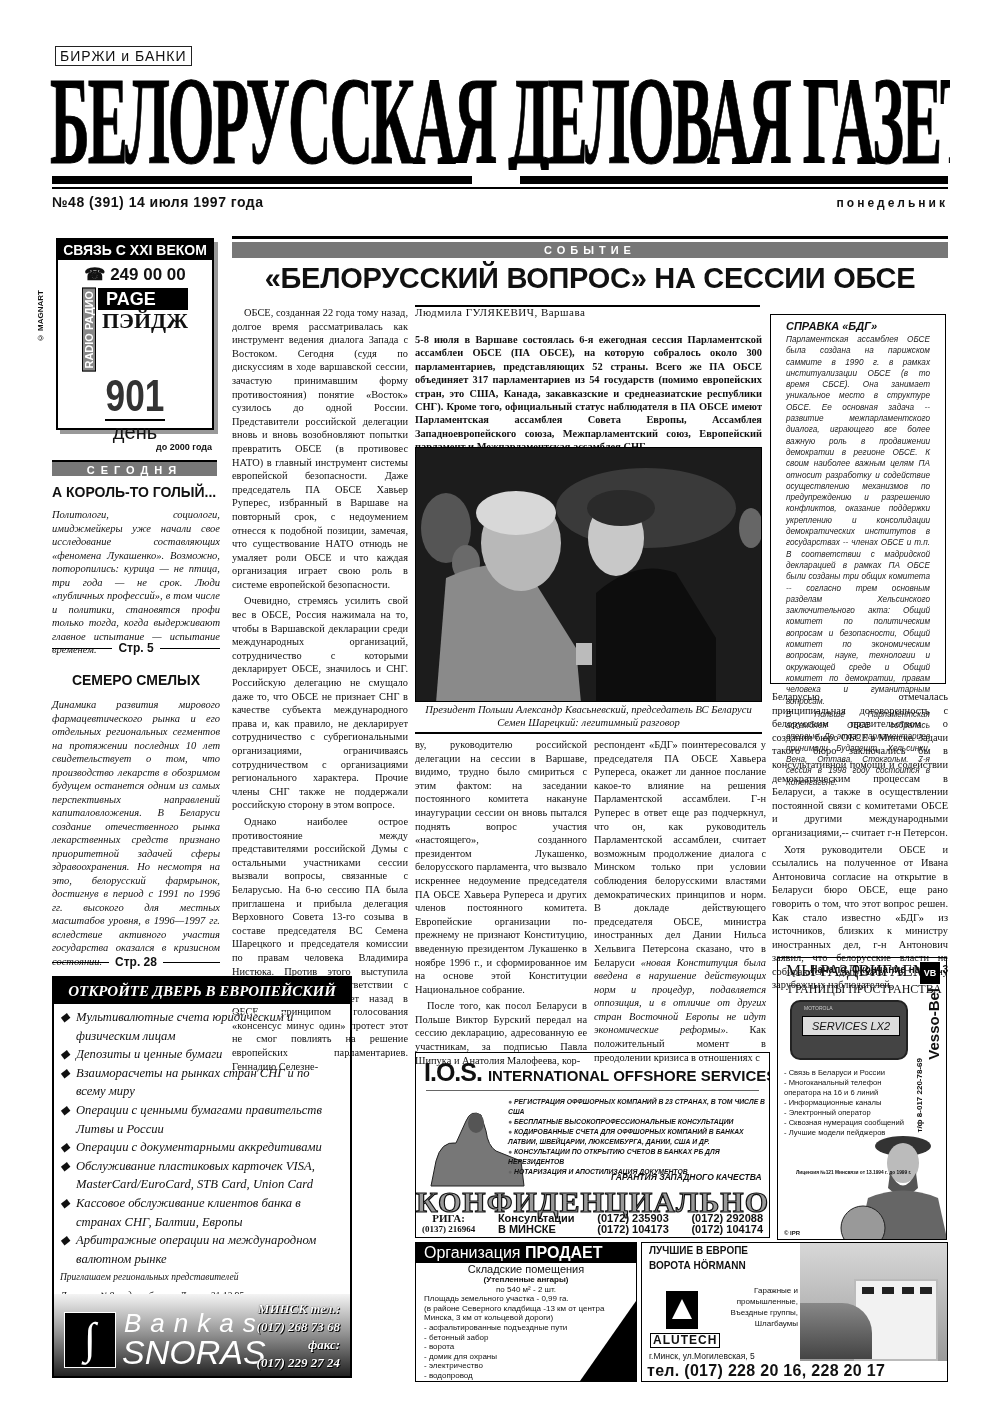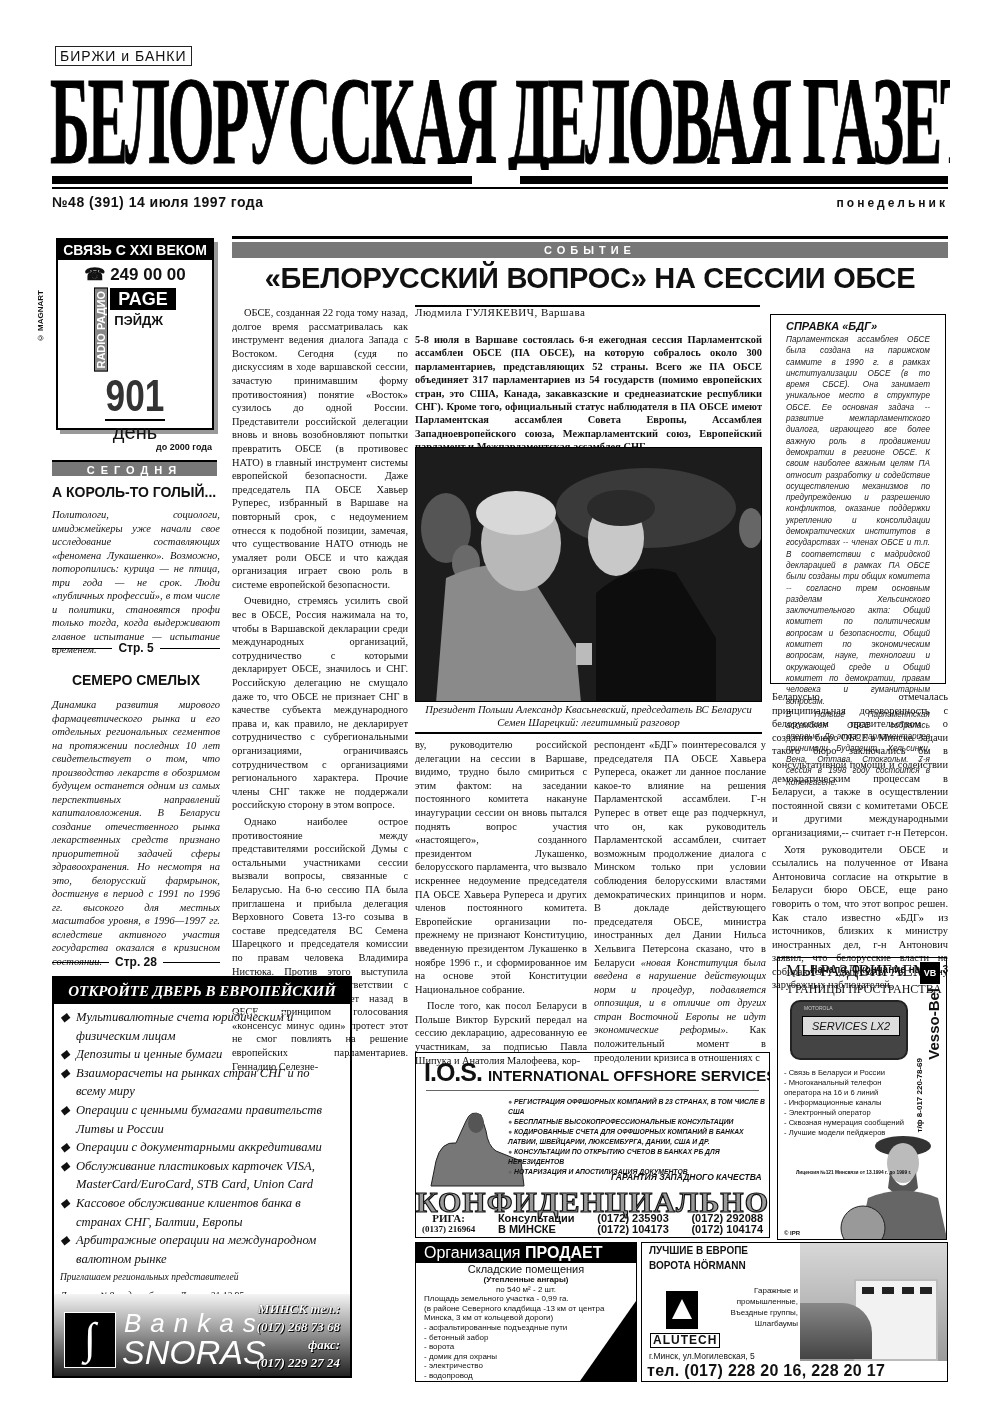--- a/index.html
+++ b/index.html
@@ -19,21 +19,21 @@
   .weekday { right: 52px; top: 196px; font-family: "Liberation Sans", sans-serif; font-weight: bold; font-size: 12px; letter-spacing: 3px; }
 
   
   .pager-box { left: 56px; top: 238px; width: 158px; height: 192px; border: 2px solid #000; box-shadow: 4px 4px 0 #999; background: #fff; }
   .pager-head { background: #000; color: #fff; text-align: center; font-family: "Liberation Sans", sans-serif; font-weight: bold; font-size: 14px; height: 20px; line-height: 20px; }
   .pager-phone { text-align: center; font-family: "Liberation Sans", sans-serif; font-weight: bold; font-size: 17px; margin-top: 4px; }
   .pager-brand { display: flex; justify-content: center; margin-top: 3px; }
   .radio-vert { writing-mode: vertical-rl; transform: rotate(180deg); font-family: "Liberation Sans", sans-serif; font-weight: bold; font-size: 11px; border: 1px solid #000; background: #888; color: #fff; line-height: 12px; padding: 2px 0; }
   .page-words { display: flex; flex-direction: column; margin-left: 2px; }
   .page-en { background: #000; color: #fff; font-family: "Liberation Sans", sans-serif; font-weight: bold; font-size: 18px; padding: 0 8px; line-height: 22px; }
-  .page-ru { font-family: Liberation Sans, sans-serif; font-weight: bold; font-size: 13px; line-height: 22px; padding-left: 4px; }
+  .page-ru { font-family: Liberation Serif, serif; font-weight: bold; font-size: 22px; line-height: 22px; padding-left: 4px; }
   .count-num { text-align: center; font-family: "Liberation Sans", sans-serif; font-weight: bold; font-size: 44px; line-height: 44px; color: #333; transform: scaleX(0.8); margin-top: 2px; }
   .count-line { width: 60px; height: 2px; background: #000; margin: 1px auto; }
   .count-unit { text-align: center; font-family: "Liberation Sans", sans-serif; font-weight: normal; font-size: 20px; line-height: 20px; }
   .count-sub { text-align: right; font-family: "Liberation Sans", sans-serif; font-weight: bold; font-size: 9px; }
   .magnart { left: 36px; top: 290px; writing-mode: vertical-rl; transform: rotate(180deg); font-family: "Liberation Sans", sans-serif; font-size: 8px; font-weight: bold; }
 
   .today-bar { left: 52px; top: 460px; width: 165px; height: 16px; background: #777; color: #fff; text-align: center; font-family: "Liberation Sans", sans-serif; font-weight: bold; font-size: 11px; letter-spacing: 6px; line-height: 16px; border-top: 2px solid #000; }
   .teaser-h { left: 52px; width: 168px; font-family: "Liberation Sans", sans-serif; font-weight: bold; font-size: 14px; }
   .teaser-p { left: 52px; width: 168px; font-family: "Liberation Serif", serif; font-style: italic; font-size: 10.5px; line-height: 13.5px; text-align: justify; }
   .see-page { left: 52px; width: 168px; display: flex; align-items: center; font-family: "Liberation Sans", sans-serif; font-weight: bold; font-size: 12px; }

